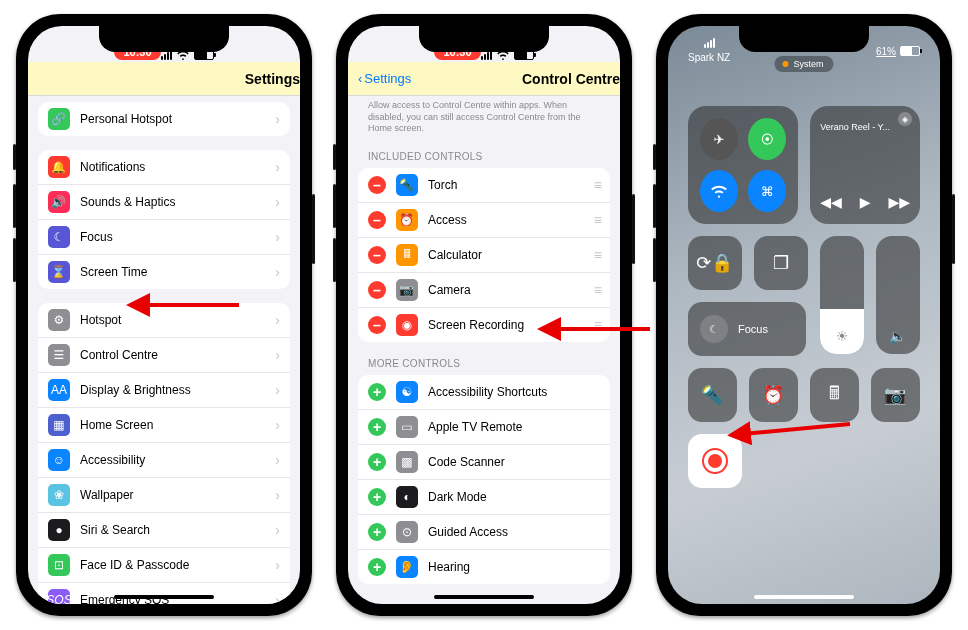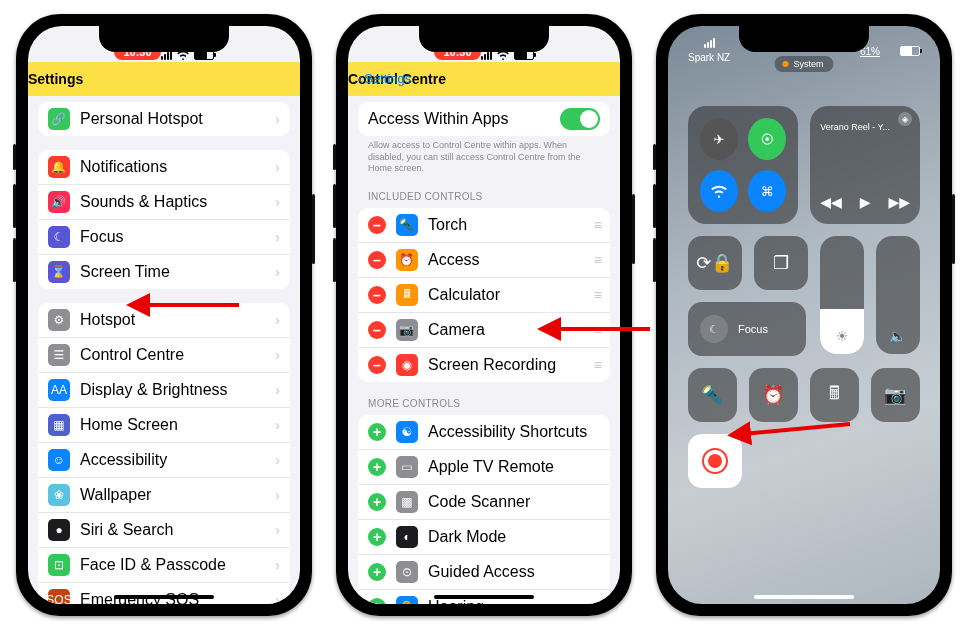--- a/index.html
+++ b/index.html
@@ -67,36 +67,36 @@
   .sig-dots{display:flex;gap:1px;align-items:flex-end;}
   .sig-dots span{width:2px;background:#000;border-radius:1px;}
   .sig-dots span:nth-child(1){height:4px}.sig-dots span:nth-child(2){height:6px}
   .sig-dots span:nth-child(3){height:8px}.sig-dots span:nth-child(4){height:10px}
   .wifi-svg{width:14px;height:10px;}
   .batt{width:20px;height:10px;border:1px solid #000;border-radius:2px;position:relative;}
   .batt::after{content:"";position:absolute;right:-3px;top:2px;width:2px;height:4px;background:#000;border-radius:0 1px 1px 0;}
   .batt i{display:block;width:70%;height:100%;background:#000;}
   
   .nav-header{
-    height:34px;display:flex;align-items:center;justify-content:flex-start;
-    position:relative;border-bottom:1px solid #d8d8dc;background:#fde047;
+    height:34px;display:flex;align-items:center;justify-content:flex-end;
+    position:relative;border-bottom:1px solid #d8d8dc;background:#fef9c3;
     font-size:14px;font-weight:600;
   }
   .nav-back{position:absolute;left:10px;color:#007aff;font-weight:400;font-size:13px;display:flex;align-items:center;gap:2px;}
   .settings-body{position:absolute;top:70px;left:0;right:0;bottom:0;overflow:hidden;}
   .group{margin:14px 10px 0;background:#fff;border-radius:10px;overflow:hidden;}
   .group.tight{margin-top:6px;}
   .group-header{text-transform:uppercase;color:#8a8a8e;font-size:10px;margin:16px 20px 4px;letter-spacing:.3px;}
   .row{
     display:flex;align-items:center;padding:6px 10px;min-height:32px;
     border-bottom:.5px solid #e5e5ea;position:relative;
   }
   .row:last-child{border-bottom:none;}
   .row .icon{width:22px;height:22px;border-radius:5px;display:flex;align-items:center;justify-content:center;color:#fff;font-size:12px;flex-shrink:0;margin-right:10px;}
-  .row .lbl{flex:1;font-size:16px;}
+  .row .lbl{flex:1;font-size:12px;}
   .chev{color:#c7c7cc;font-size:14px;}
   .row .op{width:18px;height:18px;border-radius:50%;display:flex;align-items:center;justify-content:center;color:#fff;font-size:14px;font-weight:700;margin-right:10px;line-height:1;}
   .op.minus{background:#ff3b30;}
   .op.plus{background:#34c759;}
   .grip{color:#c7c7cc;font-size:14px;letter-spacing:-2px;}
   .toggle{width:40px;height:22px;background:#34c759;border-radius:11px;position:relative;}
   .toggle::after{content:"";position:absolute;right:2px;top:2px;width:18px;height:18px;border-radius:50%;background:#fff;}
   .footer-text{color:#8a8a8e;font-size:9px;line-height:1.3;margin:4px 20px 0;}
   .home-ind{position:absolute;bottom:5px;left:50%;transform:translateX(-50%);width:100px;height:4px;border-radius:3px;background:#000;}
   
@@ -220,21 +220,21 @@
             <span class="icon" style="background:#1c1c1e;">●</span>
             <span class="lbl">Siri &amp; Search</span>
             <span class="chev">›</span>
           </div>
           <div class="row">
             <span class="icon" style="background:#34c759;">⊡</span>
             <span class="lbl">Face ID &amp; Passcode</span>
             <span class="chev">›</span>
           </div>
           <div class="row">
-            <span class="icon" style="background:#c2410c;">SOS</span>
+            <span class="icon" style="background:#8b5cf6;font-style:italic;">SOS</span>
             <span class="lbl">Emergency SOS</span>
             <span class="chev">›</span>
           </div>
         </div>
     </div>
     <div class="home-ind"></div>
   </div>
 </div>
 
 <div class="phone">
@@ -262,26 +262,20 @@
       </span>
     </div>
     <div class="nav-header">
       <span class="nav-back">
           <span>‹</span>
           <span>Settings</span>
         </span>
       <span>Control Centre</span>
     </div>
     <div class="settings-body">
-      <div class="group tight">
-        <div class="row">
-          <span class="lbl">Access Within Apps</span>
-          <span class="toggle"></span>
-        </div>
-      </div>
       <div class="footer-text">Allow access to Control Centre within apps. When disabled, you can still access Control Centre from the Home screen.</div>
       <div class="group-header">Included Controls</div>
       <div class="group tight" id="p2inc">
           <div class="row">
             <span class="op minus">–</span>
             <span class="icon" style="background:#0a84ff;">🔦</span>
             <span class="lbl">Torch</span>
             <span class="grip">≡</span>
           </div>
           <div class="row">
@@ -360,21 +354,21 @@
             <span></span>
             <span></span>
             <span></span>
             <span></span>
           </span>
         <span>Spark NZ</span>
         <svg class="wifi-svg" viewBox="0 0 16 12">
             <path d="M8 10a1 1 0 100 2 1 1 0 000-2zM4 7c2-2 6-2 8 0l-1.3 1.3c-1.5-1.3-3.9-1.3-5.4 0L4 7zm-3-3c4-3.6 10-3.6 14 0l-1.3 1.3C10.5 2.3 5.5 2.3 2.3 5.3L1 4z" fill="#fff"></path>
           </svg>
       </span>
-      <span style="display:flex;gap:20px;align-items:center;text-decoration:underline;">
+      <span style="display:flex;gap:4px;align-items:center;text-decoration:underline;">
         <span>61%</span>
         <span class="batt" style="border-color:#fff">
             <i style="width:61%;background:#fff"></i>
           </span>
       </span>
     </div>
     <div class="cc-pill">
         <span class="dot"></span>
         <span>System</span>
       </div>

